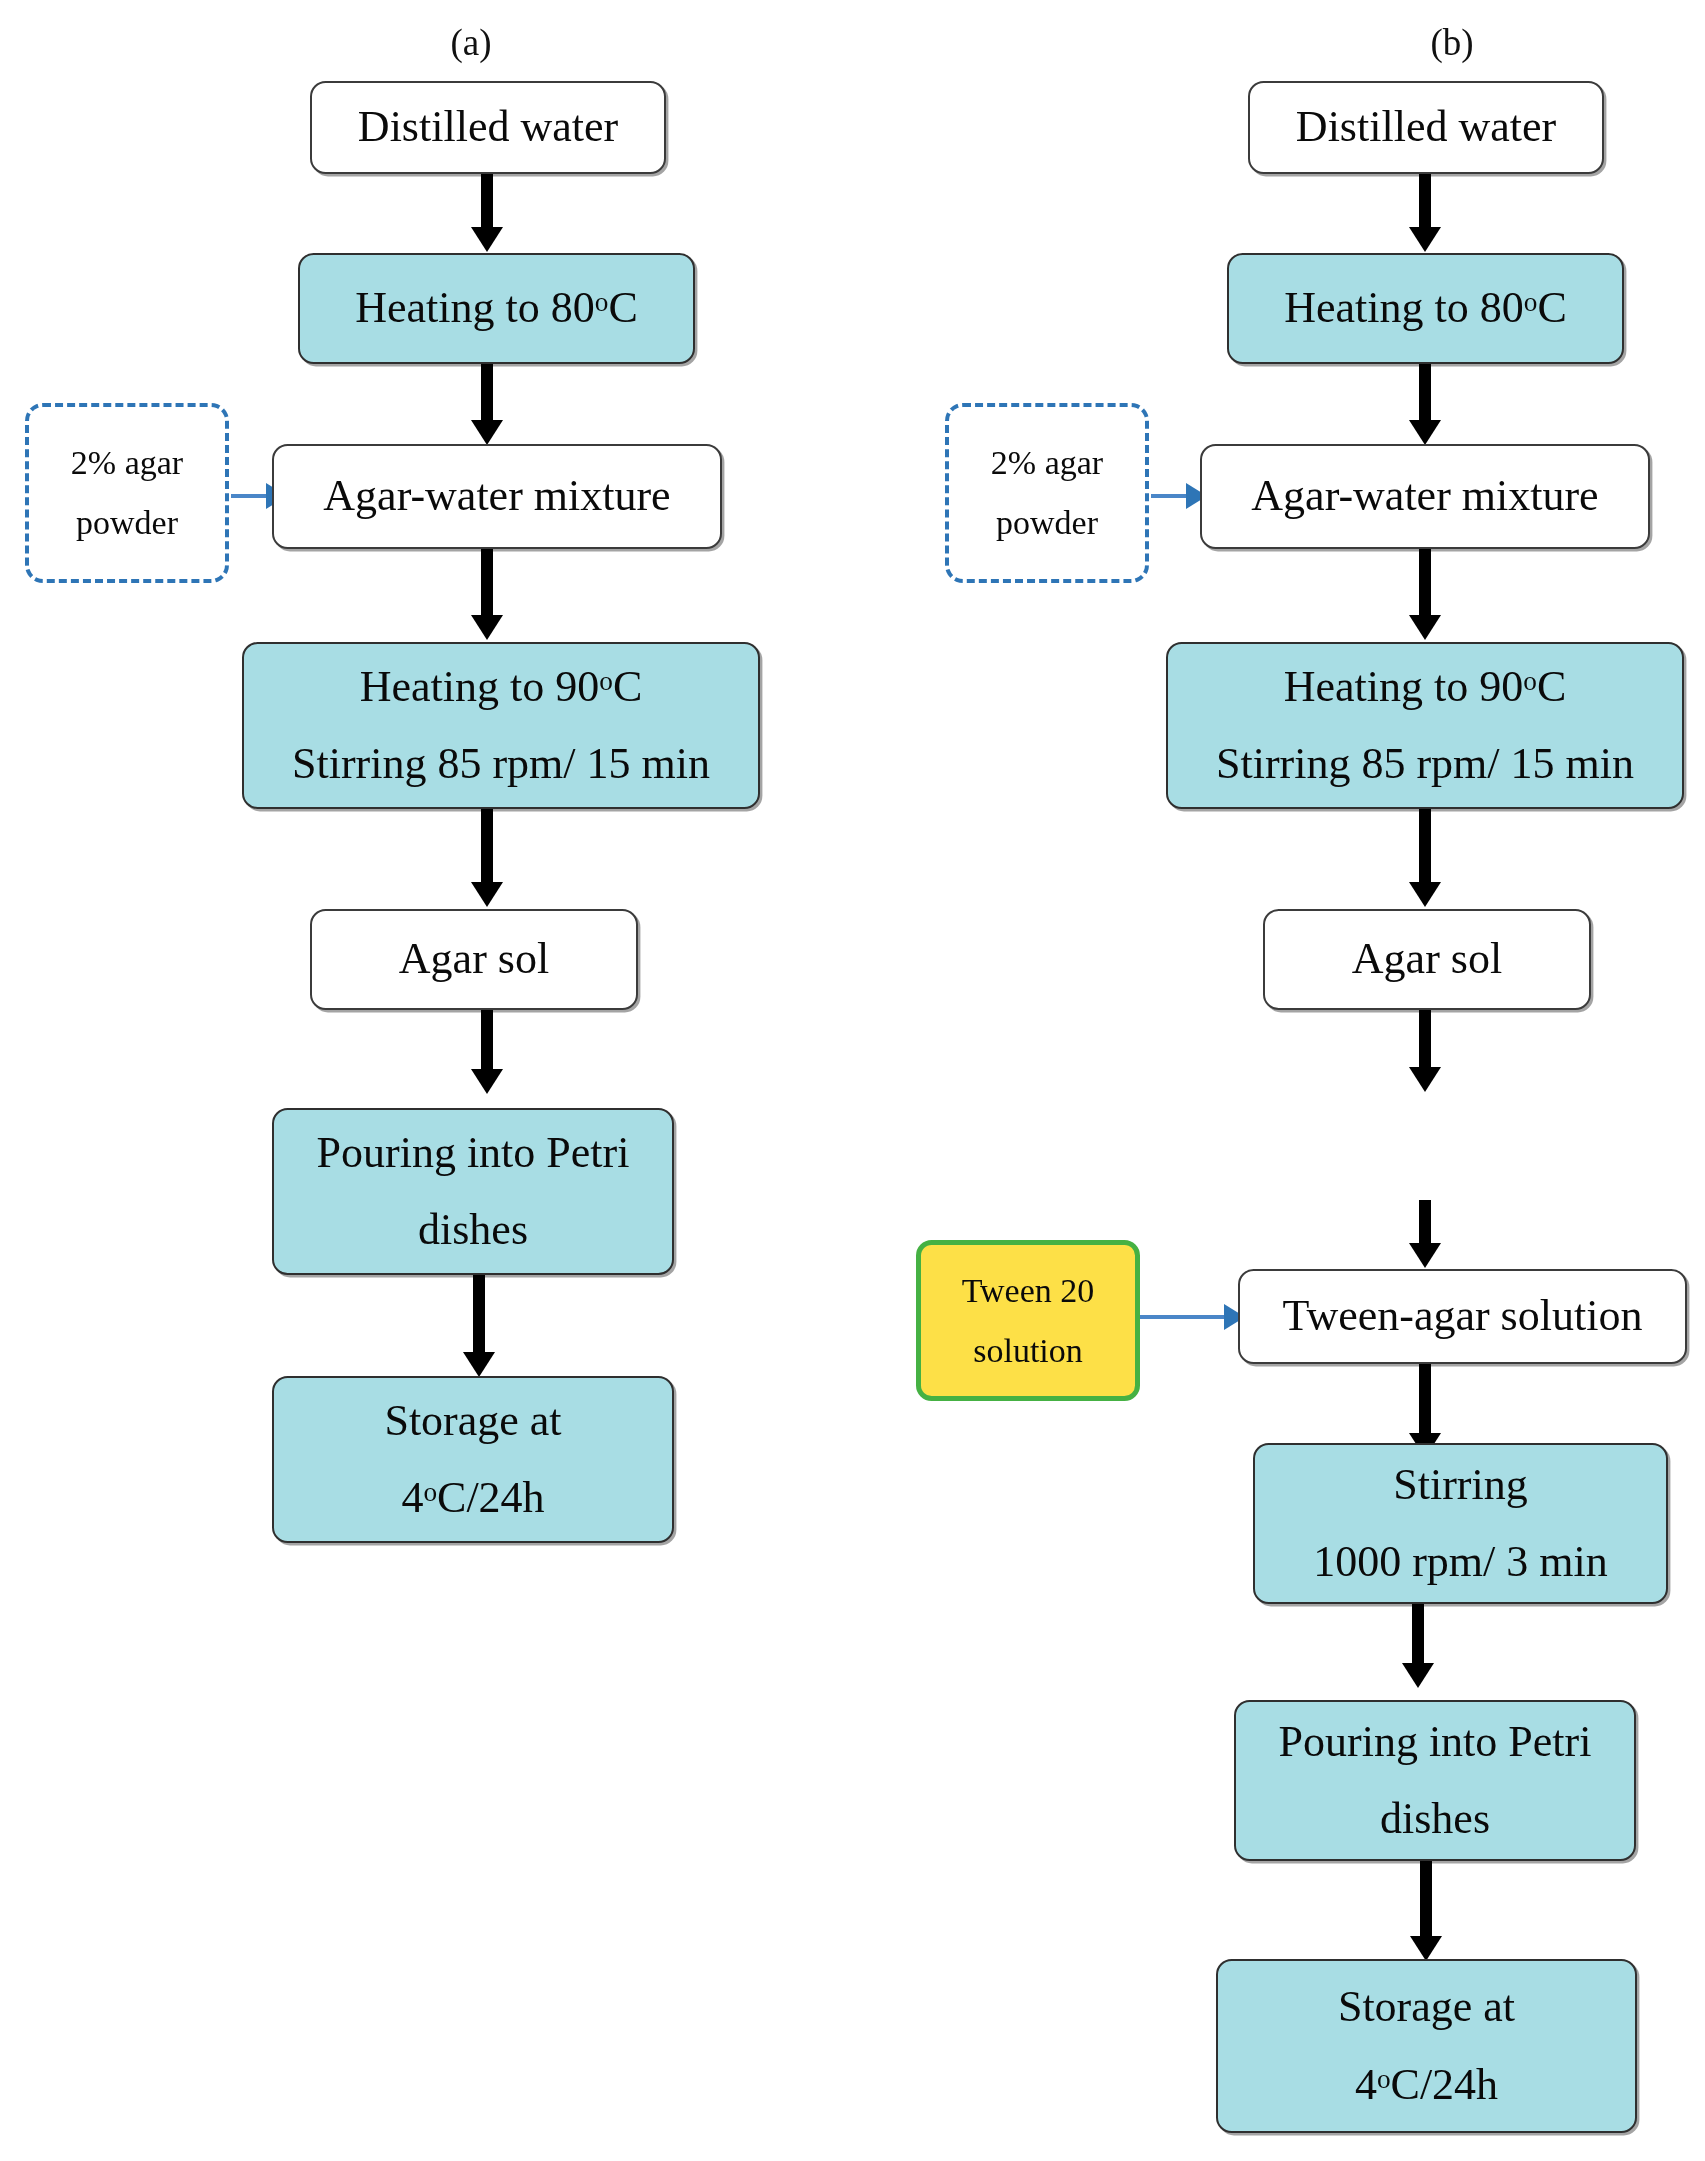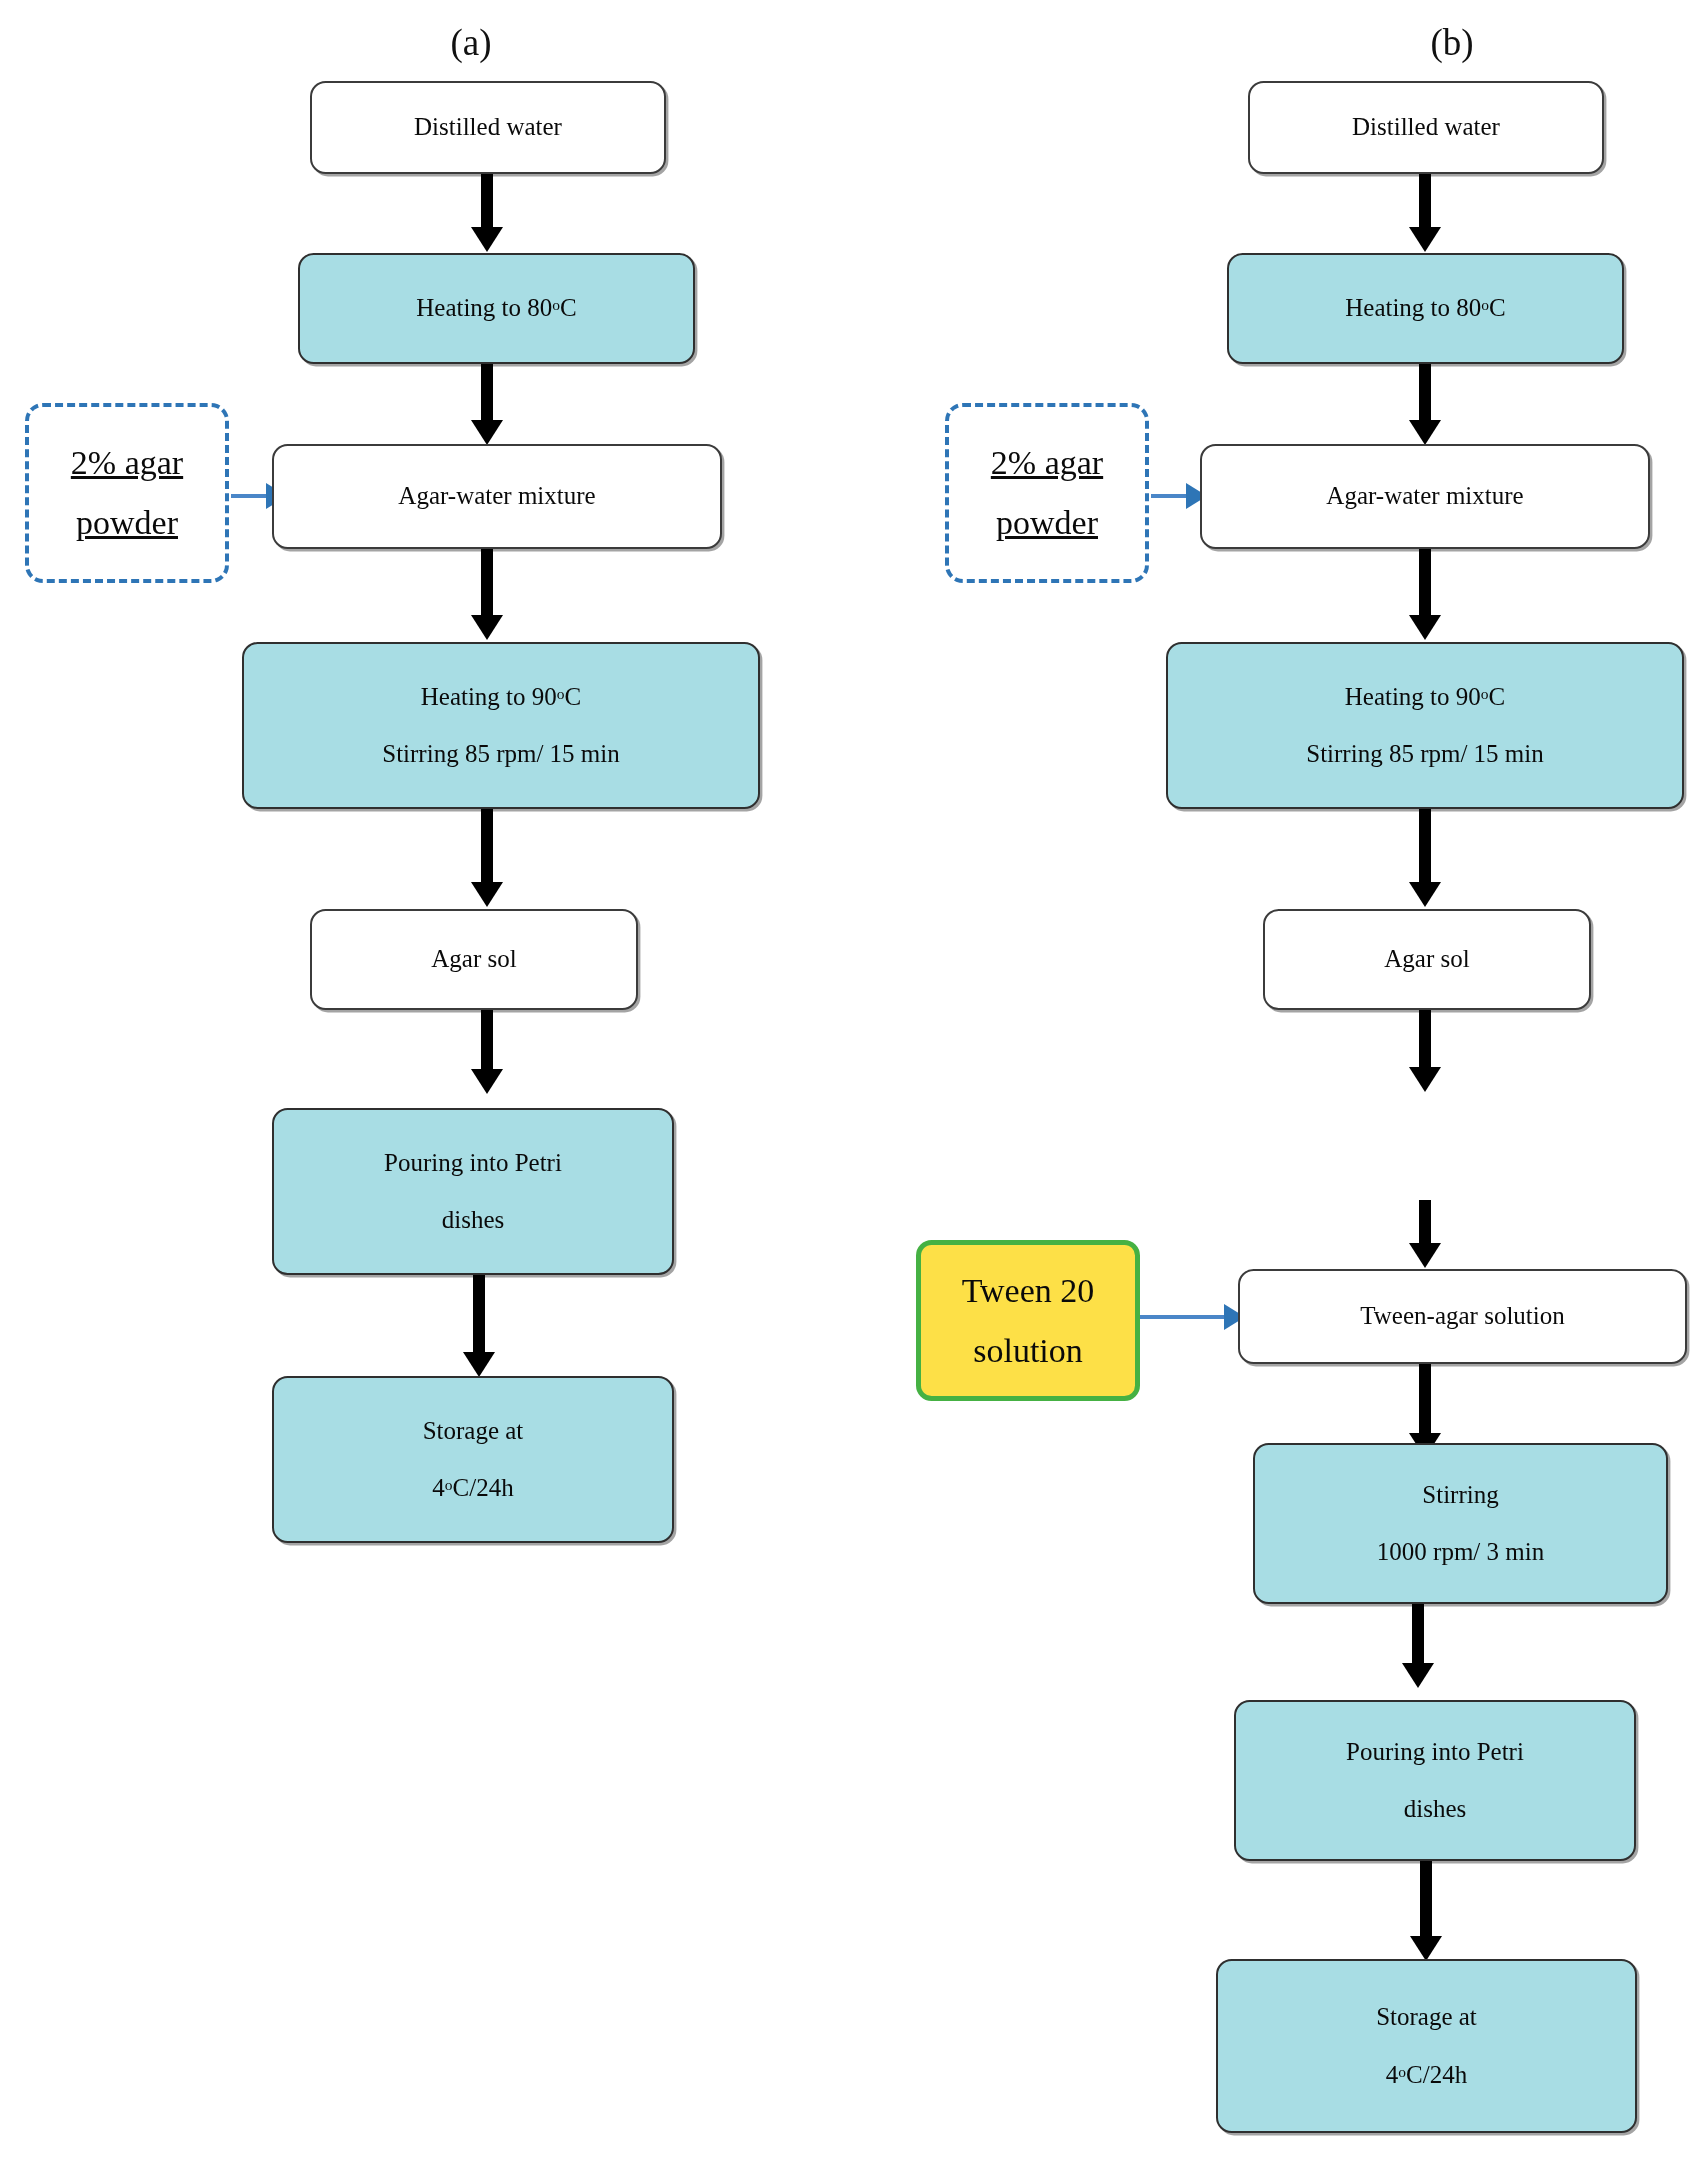--- a/index.html
+++ b/index.html
@@ -36,21 +36,21 @@
     box-sizing: border-box;
     display: flex;
     flex-direction: column;
     align-items: center;
     justify-content: center;
     text-align: center;
     border: 2.4px solid #3b3b3b;
     border-radius: 15.6px;
     background: #ffffff;
     box-shadow: 2.4px 2.4px 0 rgba(90,90,90,0.55);
-    font-size: 25px;
+    font-size: 44px;
     line-height: 1.05;
     color: #0a0a0a;
     padding: 3.6px 8.4px;
   }
   .node.teal {
     background: #a8dde4;
     border-color: #2f2f2f;
   }
   .node .line {
     display: block;
@@ -62,21 +62,20 @@
   .node.tight .line + .line {
     margin-top: 24px;
   }
 
   
   .node.dashed-blue {
     border: 4.2px dashed #2e75b6;
     border-radius: 18px;
     background: #ffffff;
     box-shadow: none;
-    text-decoration: underline;
   }
   
   .node.solid-green {
     border: 5.4px solid #45b143;
     border-radius: 15.6px;
     background: #fde047;
     box-shadow: none;
   }
 
   

